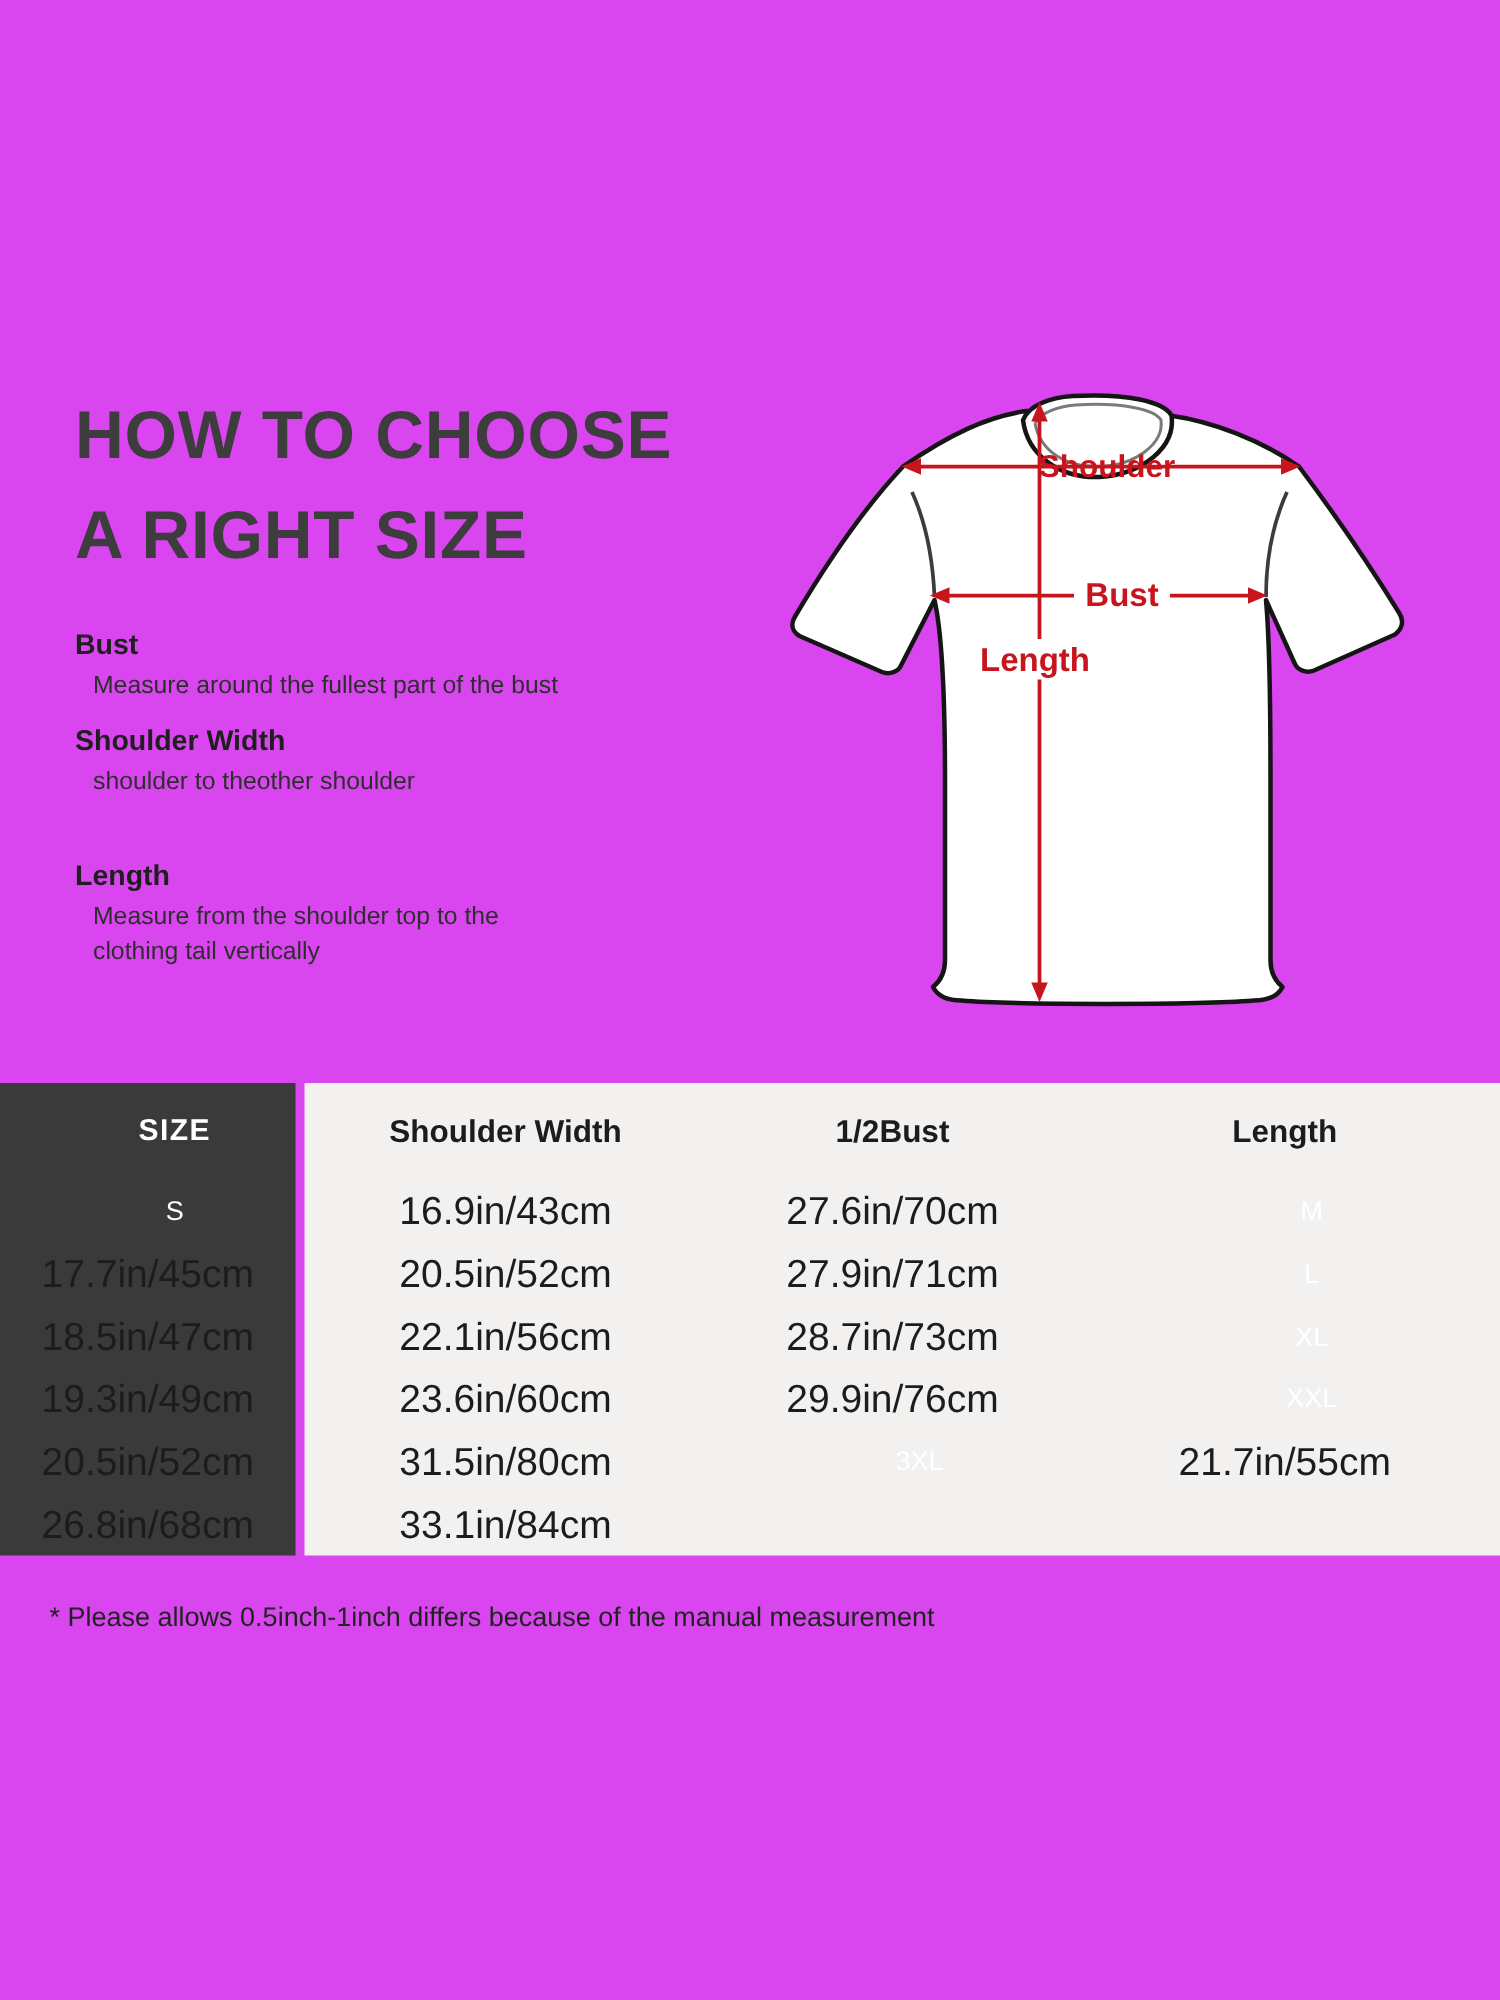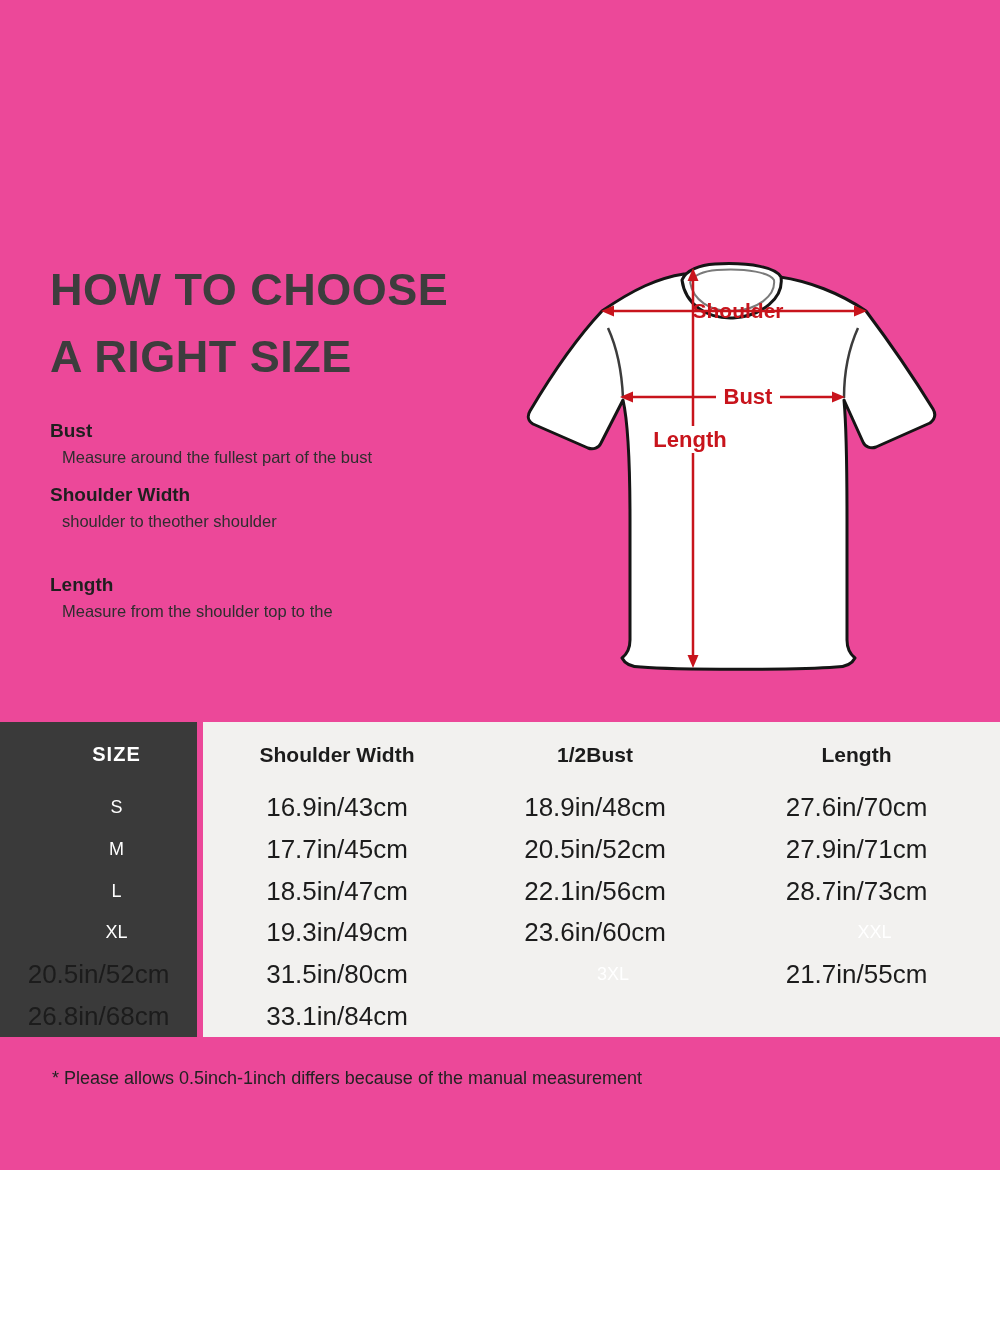--- a/index.html
+++ b/index.html
@@ -1,19 +1,19 @@
 <!DOCTYPE html>
 <html><head>
 <meta charset="utf-8">
 <style>
   html,body{margin:0;padding:0;background:#ffffff;}
   .canvas{
     position:relative;
-    width:1000px;height:1170px;
-    background:#ec4899;
+    width:1000px;height:1333px;
+    background:#d946ef;
     font-family:"Liberation Sans", sans-serif;
     overflow:hidden;
   }
   .abs{position:absolute;}
 
   
   .title{
     left:50px;top:256px;
     font-size:45px;font-weight:700;color:#3d3d3d;
     line-height:67px;letter-spacing:0.5px;
@@ -50,21 +50,21 @@
   .size-table .cell{
     display:flex;align-items:center;justify-content:center;
     font-size:26px;color:#1c1c1c;
   }
   .size-table .cell.hdr{font-weight:700;font-size:21px;}
   .size-table .cell.size-col{color:#ffffff;font-size:18px;padding-left:36px;}
   .size-table .cell.size-col.hdr{font-size:20px;letter-spacing:1px;}
 
   
   .footnote{
-    left:52px;top:1068px;
+    left:33px;top:1068px;
     font-size:18px;color:#222222;
   }
 </style>
 </head>
 <body>
 
 <div class="canvas">
 
   <div class="abs title">
     <div>HOW TO CHOOSE</div>
@@ -75,20 +75,21 @@
   <div class="abs guide-desc" style="top:446px;">Measure around the fullest part of the bust</div>
 
   <div class="abs guide-heading" style="top:484px;">Shoulder Width</div>
   <div class="abs guide-desc" style="top:510px;">
     <div>shoulder to theother shoulder</div>
   </div>
 
   <div class="abs guide-heading" style="top:574px;">Length</div>
   <div class="abs guide-desc" style="top:600px;">
     <div>Measure from the shoulder top to the</div>
+    <div>clothing tail vertically</div>
   </div>
 
   <svg class="abs diagram" viewBox="0 0 440 430">
 
     <path d="M 92,61
          C 124,39 148,28 174,24
          L 270,27
          C 298,31 330,43 356,61
          C 380,93 407,133 423,159
          C 426,164 425,169 420,173
@@ -150,36 +151,36 @@
 
   <div class="abs size-table">
 
     <div class="cell size-col hdr">SIZE</div>
     <div class="cell hdr">Shoulder Width</div>
     <div class="cell hdr">1/2Bust</div>
     <div class="cell hdr">Length</div>
 
     <div class="cell size-col">S</div>
     <div class="cell">16.9in/43cm</div>
-    <div class="cell">18.9in/48cm</div>
     <div class="cell">27.6in/70cm</div>
 
     <div class="cell size-col">M</div>
     <div class="cell">17.7in/45cm</div>
     <div class="cell">20.5in/52cm</div>
     <div class="cell">27.9in/71cm</div>
 
     <div class="cell size-col">L</div>
     <div class="cell">18.5in/47cm</div>
     <div class="cell">22.1in/56cm</div>
     <div class="cell">28.7in/73cm</div>
 
     <div class="cell size-col">XL</div>
     <div class="cell">19.3in/49cm</div>
     <div class="cell">23.6in/60cm</div>
+    <div class="cell">29.9in/76cm</div>
 
     <div class="cell size-col">XXL</div>
     <div class="cell">20.5in/52cm</div>
     <div class="cell">31.5in/80cm</div>
 
     <div class="cell size-col">3XL</div>
     <div class="cell">21.7in/55cm</div>
     <div class="cell">26.8in/68cm</div>
     <div class="cell">33.1in/84cm</div>
   </div>

